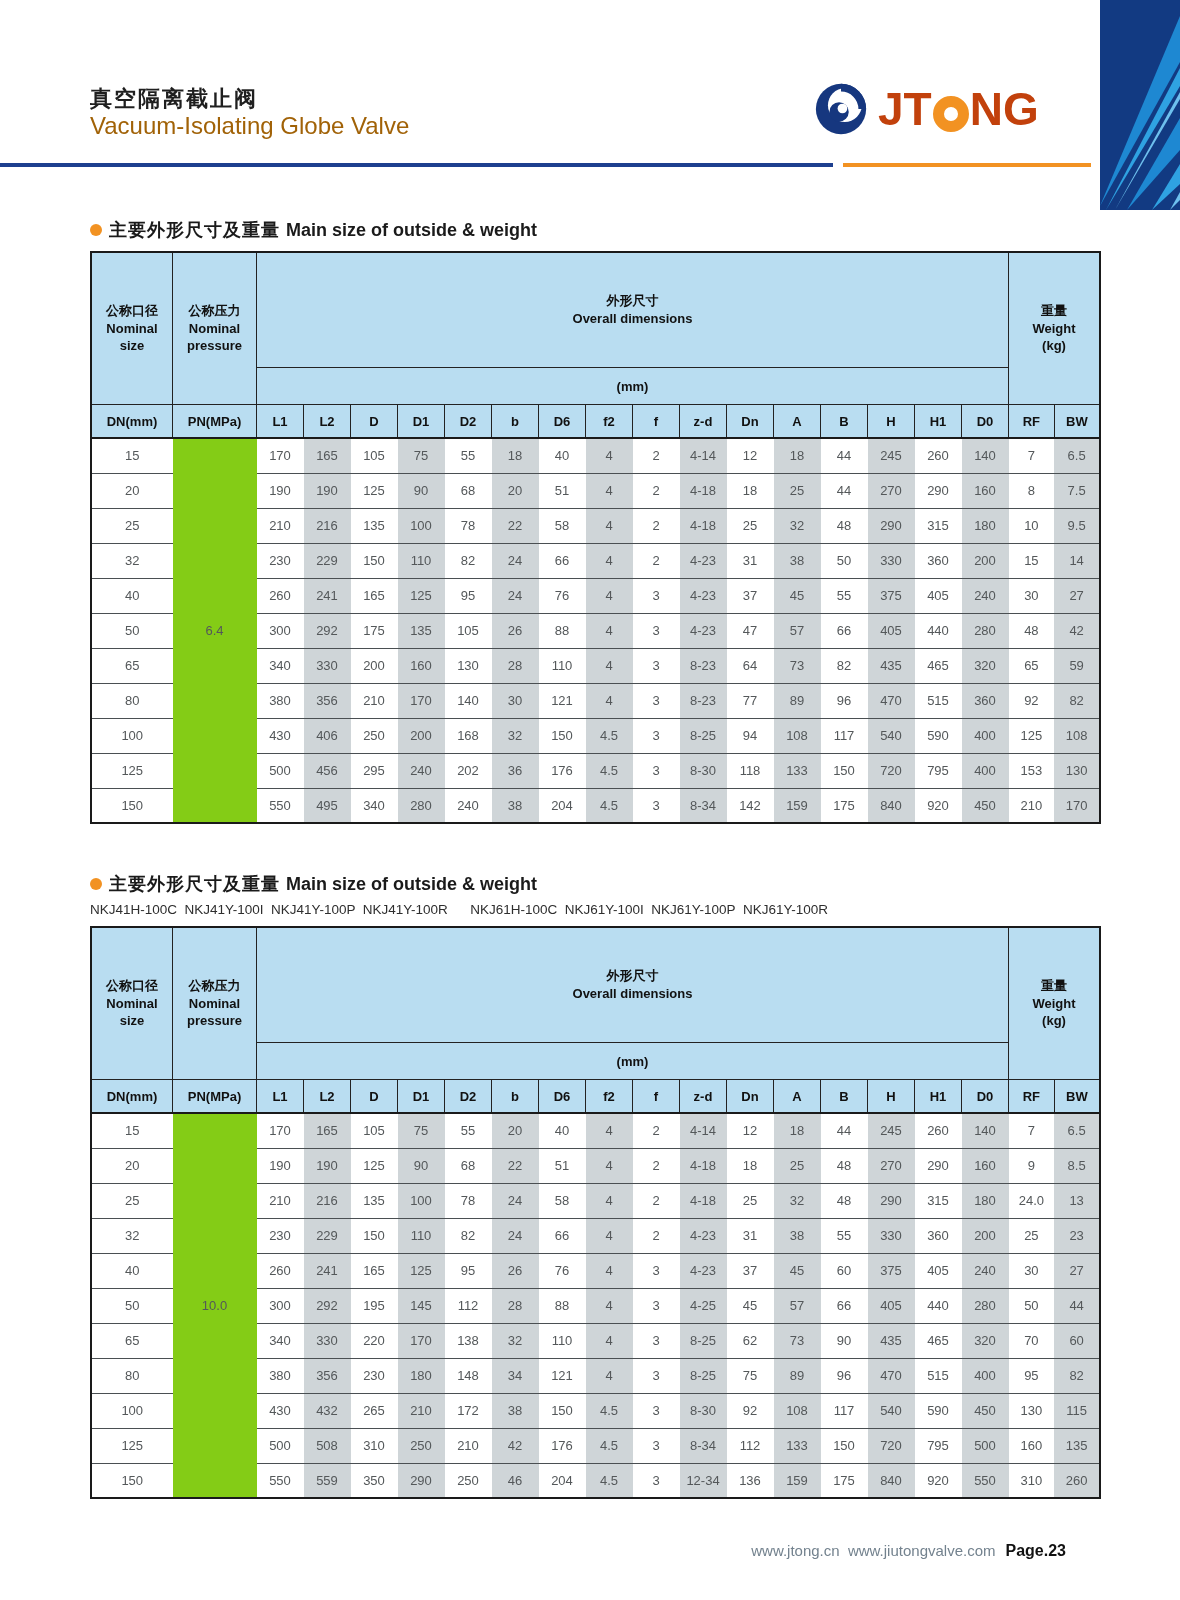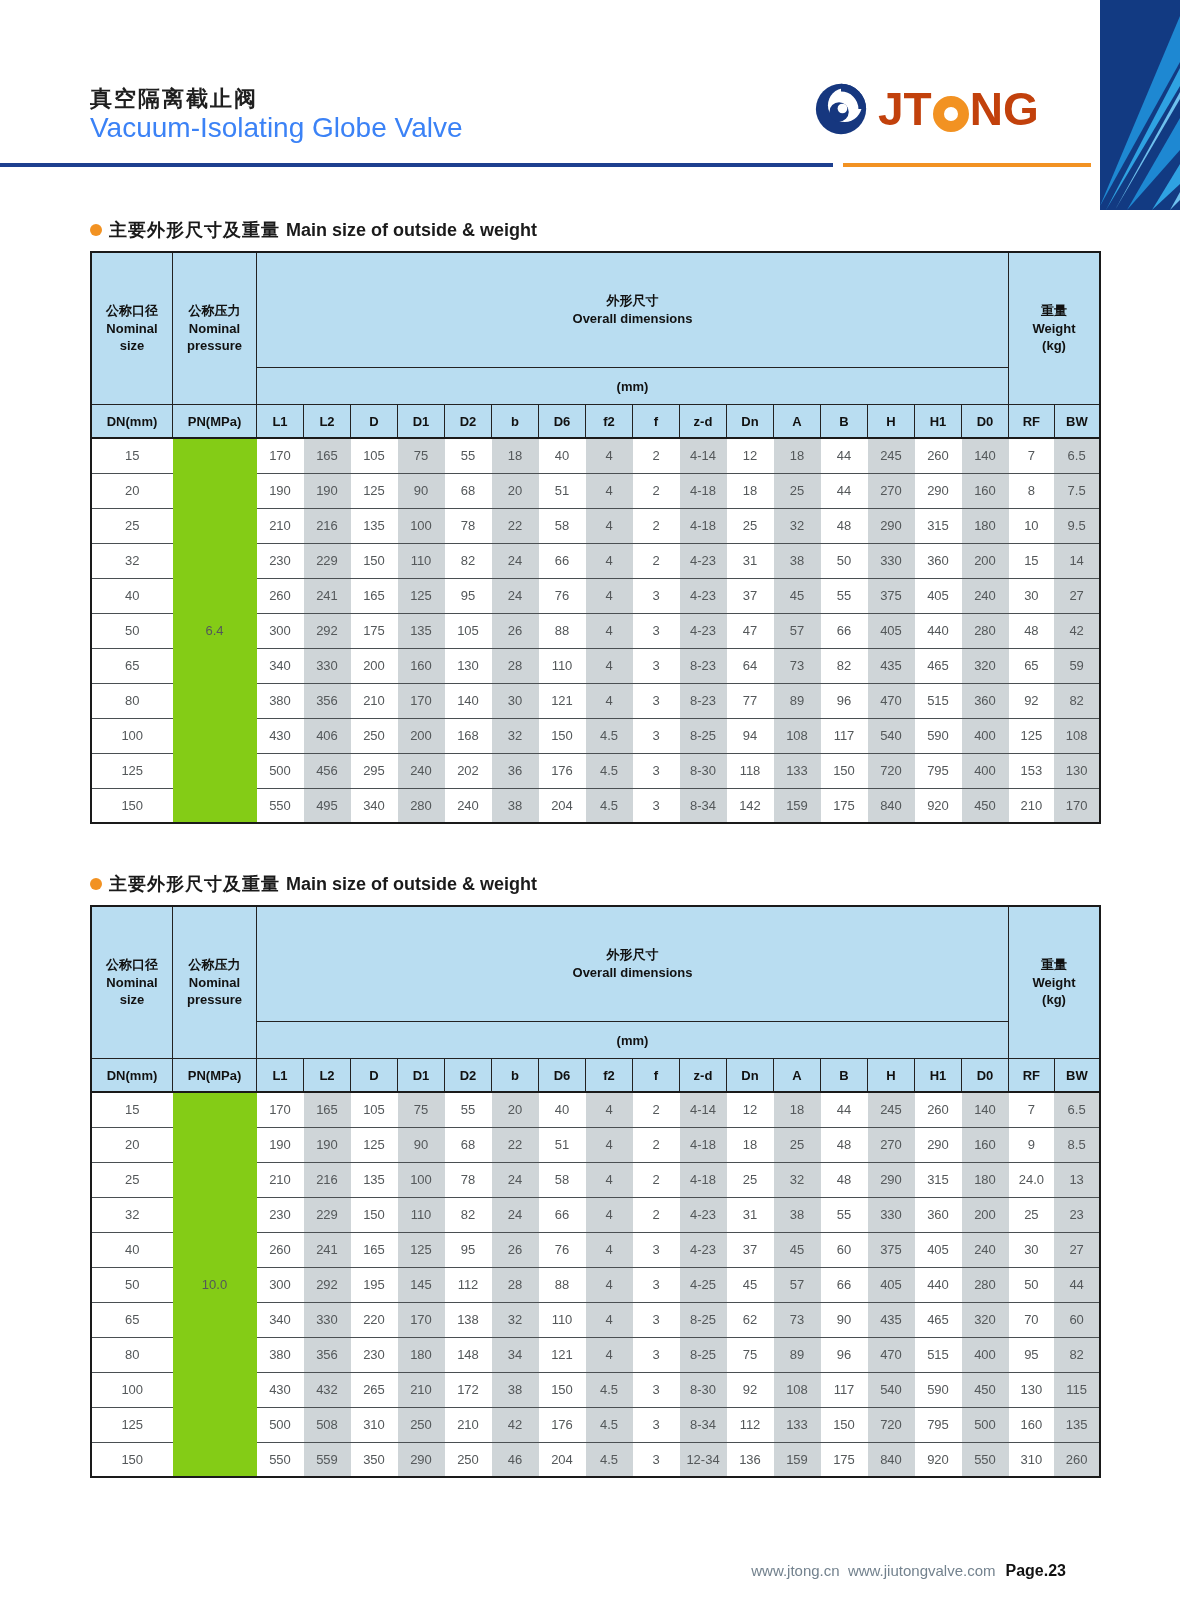--- a/index.html
+++ b/index.html
@@ -3,21 +3,21 @@
 <meta charset="utf-8">
 <style>
   html,body{margin:0;padding:0;}
   body{
     width:1180px;height:1600px;background:#ffffff;position:relative;
     font-family:"Liberation Sans", sans-serif;color:#222;overflow:hidden;
   }
   
   .corner-band{position:absolute;top:0;right:0;width:80px;height:210px;}
   .title-zh{position:absolute;left:90px;top:84px;font-size:22px;font-weight:bold;color:#1f1f1f;letter-spacing:2px;}
-  .title-en{position:absolute;left:90px;top:112px;font-size:28px;color:#3b82f6;}
+  .title-en{position:absolute;left:90px;top:112px;font-size:24px;color:#a16207;}
   .rule-blue{position:absolute;left:0;top:163px;width:833px;height:4px;background:#1d3f8f;}
   .rule-orange{position:absolute;left:843px;top:163px;width:248px;height:4px;background:#f29222;}
   .logo{position:absolute;left:812px;top:80px;display:flex;align-items:center;}
   .logo-swirl{width:58px;height:58px;margin-right:8px;}
   .logo-text{font-size:46px;font-weight:700;color:#c2410c;letter-spacing:0px;display:flex;align-items:flex-end;line-height:1;}
   .logo-o{display:inline-block;width:36px;height:36px;box-sizing:border-box;border:11px solid #f29222;border-radius:50%;margin:0 1px;}
   
   .section{position:absolute;left:90px;width:976px;}
   .sec1{top:218px;} .sec2{top:872px;}
   .sec-title{display:flex;align-items:center;height:24px;font-size:18px;font-weight:bold;color:#1a1a1a;}
@@ -35,21 +35,21 @@
   tr.hrow3 th{height:32px;}
   tr.hrow3 th{border-bottom:2px solid #1a1a1a;}
   th .ln{display:block;line-height:1.35;}
   tbody td{height:35px;box-sizing:border-box;text-align:center;vertical-align:middle;
     font-size:13px;color:#54585a;border-bottom:1px solid #4a4f52;padding:0;}
   tbody tr:last-child td{border-bottom:none;}
   td.w{background:#ffffff;} td.g{background:#cfd5d8;}
   td.dn{background:#ffffff;}
   td.pn{background:#84cc16;border-bottom:none;font-size:13px;color:#54585a;}
   
-  .footer{position:absolute;top:1542px;left:0;width:1066px;text-align:right;white-space:pre;margin-top:20px;}
+  .footer{position:absolute;top:1542px;left:0;width:1066px;text-align:right;white-space:pre;}
   .footer .urls{font-size:15px;color:#73828e;}
   .footer .pageno{font-size:16px;font-weight:bold;color:#111;margin-left:10px;}
 </style>
 </head>
 <body>
 
 <div class="corner-band">
   <svg width="80" height="210" viewBox="0 0 80 210" preserveAspectRatio="none">
     <rect x="0" y="0" width="80" height="210" fill="#123a82"></rect>
     <polygon points="0,206 80,16 80,62" fill="#1e88d2"></polygon>
@@ -372,20 +372,21 @@
       </tbody>
   </table>
 </div>
 
 <div class="section sec2">
   <div class="sec-title">
     <span class="bullet"></span>
     <span class="t-zh">主要外形尺寸及重量</span>
     <span class="t-en">Main size of outside &amp; weight</span>
   </div>
+  <div class="models">NKJ41H-100C  NKJ41Y-100I  NKJ41Y-100P  NKJ41Y-100R      NKJ61H-100C  NKJ61Y-100I  NKJ61Y-100P  NKJ61Y-100R</div>
   <table class="dims">
     <thead>
       <tr class="hrow1">
         <th class="h-size" rowspan="2">
           <span class="ln">公称口径</span>
           <span class="ln">Nominal</span>
           <span class="ln">size</span>
         </th>
         <th class="h-press" rowspan="2">
           <span class="ln">公称压力</span>

